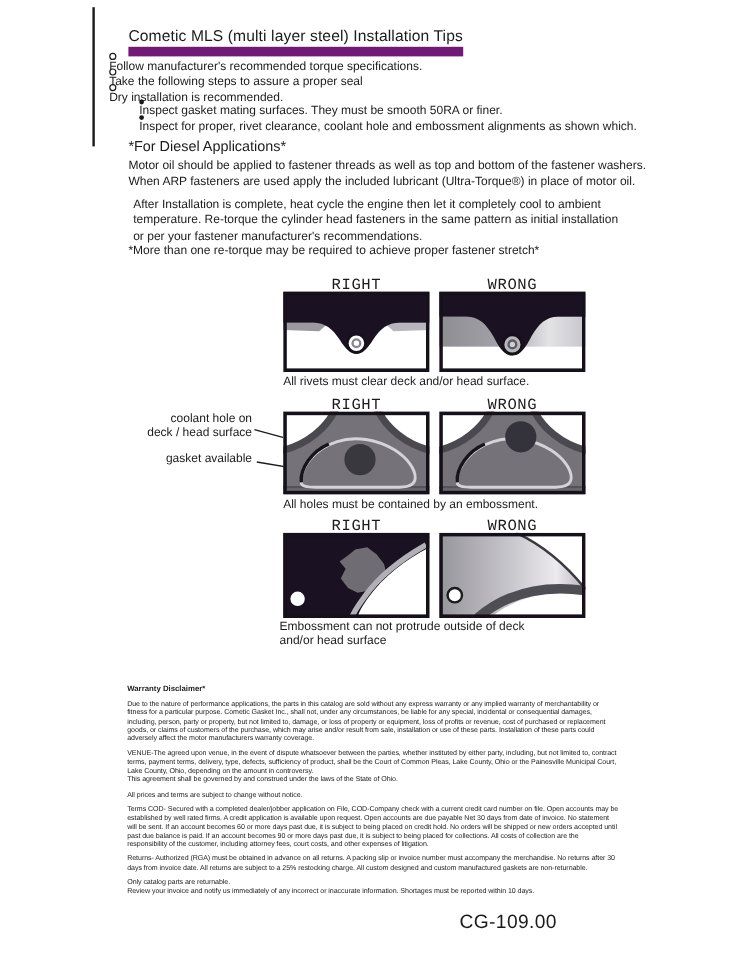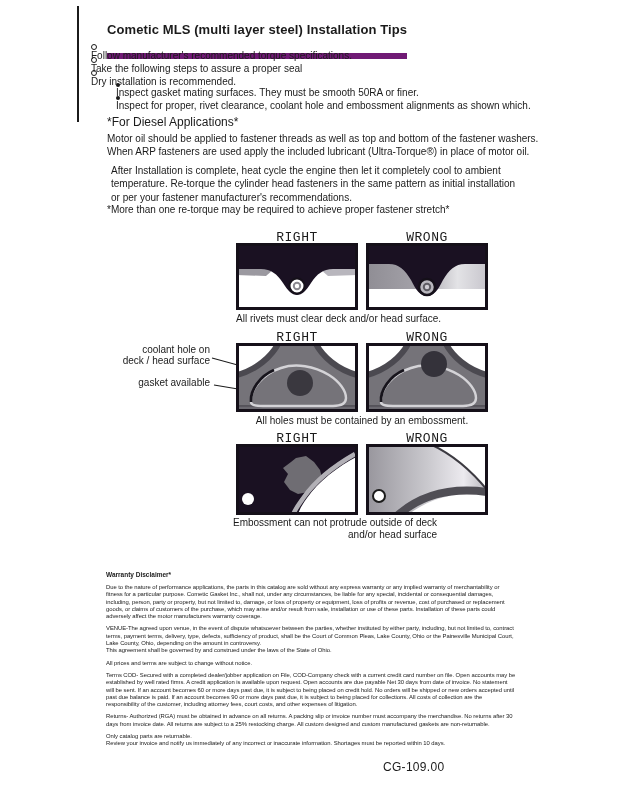--- a/index.html
+++ b/index.html
@@ -4,43 +4,43 @@
 <style>
   html,body{margin:0;padding:0;background:#fff;}
   body{
     width:618px;height:800px;position:relative;overflow:hidden;
     font-family:"Liberation Sans","DejaVu Sans",sans-serif;
     color:var(--ink,#1b1b1b);
   }
   .abs{position:absolute;}
   .margin-mark{left:77px;top:6px;width:2px;height:116px;background:#1b1b1b;}
   .title{
-    left:107px;top:22px;margin:0;font-size:13px;font-weight:bold;
-    border-bottom:6px solid #701a75;padding-bottom:16px;letter-spacing:.1px;
+    left:107px;top:22px;margin:0;font-size:13px;font-weight:normal;
+    border-bottom:8px solid #701a75;padding-bottom:2px;letter-spacing:.1px;
   }
   .bullets{left:91px;top:44px;font-size:10px;}
   .brow{display:flex;height:13px;white-space:nowrap;flex-direction:column;}
   .brow.sub{margin-left:25px;}
   .odot{width:4px;height:4px;border:1px solid #1b1b1b;border-radius:50%;
         display:inline-block;margin-right:4px;flex:0 0 auto;}
   .fdot{width:4px;height:4px;background:#1b1b1b;border-radius:50%;
         display:inline-block;margin-right:4px;flex:0 0 auto;}
   .h2{left:107px;top:115px;margin:0;font-size:12px;font-weight:normal;}
   .para{margin:0;font-size:10px;line-height:13.4px;white-space:pre-line;width:460px;}
   .p1{left:107px;top:132px;}
   .p2{left:111px;top:164px;}
   .p3{left:107px;top:203px;}
   .dlabel{width:122px;text-align:center;font-size:13px;letter-spacing:.5px;font-family:Liberation Mono, monospace;}
   .panel{width:122px;}
   .cap{font-size:10px;white-space:pre-line;}
   .callouts{left:108px;width:102px;text-align:right;font-size:10px;line-height:11px;white-space:pre-line;}
   .legal{left:106px;top:571px;width:410px;}
   .legal h3{margin:0 0 6px 0;font-size:6.5px;}
   .legal p{margin:0 0 5px 0;font-size:5.9px;line-height:7.3px;white-space:pre-line;letter-spacing:-.05px;}
-  .pagecode{left:383px;top:760px;font-size:12px;letter-spacing:.3px;}
+  .pagecode{left:383px;top:760px;font-size:16px;letter-spacing:.3px;}
   svg{display:block;}
 </style>
 </head>
 <body>
 
 <div class="abs margin-mark"></div>
 
 <h1 class="abs title">Cometic MLS (multi layer steel) Installation Tips</h1>
 
 <div class="abs bullets">
@@ -146,21 +146,21 @@
     <rect y="62" width="122" height="1.8" fill="#55535a"></rect>
     <path d="M-3,-3 H44 C37,13 20,28 -3,33 Z" fill="#ffffff" stroke="#4b4950" stroke-width="6"></path>
     <path d="M125,-3 H78 C85,13 102,28 125,33 Z" fill="#ffffff" stroke="#4b4950" stroke-width="6"></path>
     <path d="M15,59 C14,47 26,31 45,25 C60,20 78,23 93,32 C104,39 110,48 110,55 C110,61 105,63 97,63 H27 C19,63 15,62 15,59 Z" fill="none" stroke="#d4d3d7" stroke-width="2.4"></path>
     <path d="M15,59 C14,47 24,33 38,27" fill="none" stroke="#17141c" stroke-width="2.8"></path>
     <circle cx="68" cy="21" r="13" fill="#34323a"></circle>
     <rect x="1.5" y="1.5" width="119" height="66" fill="none" stroke="#151019" stroke-width="3"></rect>
   </svg>
 </div>
 
-<div class="abs cap" style="left:236px;top:415px;width:252px;text-align:center;">All holes must be contained by an embossment.</div>
+<div class="abs cap" style="left:236px;top:415px;width:252px;text-align:left;">All holes must be contained by an embossment.</div>
 
 <div class="abs dlabel" style="left:236px;top:431px;">RIGHT</div>
 <div class="abs dlabel" style="left:366px;top:431px;">WRONG</div>
 
 <div class="abs panel" style="left:236px;top:444px;">
   <svg width="122" height="71" viewBox="0 0 122 71">
     <rect width="122" height="71" fill="var(--dg,#1a1122)"></rect>
     <path d="M122,12 C101,23 83,37 71,54 C66,61 63,66 62,71 H122 Z" fill="#ffffff"></path>
     <polygon points="60,14 70,12 78,18 84,26 86,34 80,42 72,48 62,50 54,46 48,38 52,30 47,24 55,18" fill="#6f6d73"></polygon>
     <path d="M119,10 C98,22 80,36 68,53 C63,60 59,65 57,71" fill="none" stroke="#b2b0b6" stroke-width="4.5"></path>
@@ -182,21 +182,21 @@
     <rect width="122" height="71" fill="url(#g3)"></rect>
     <path d="M42,71 C62,55 88,47 122,51 V71 Z" fill="#ffffff"></path>
     <path d="M32,71 C54,52 84,43 121,48" fill="none" stroke="#504e55" stroke-width="8"></path>
     <path d="M64,0 H122 V47 C105,26 86,10 64,0 Z" fill="#ffffff"></path>
     <path d="M64,0 C86,10 105,26 122,47" fill="none" stroke="#3c3a41" stroke-width="2"></path>
     <circle cx="13" cy="52" r="6" fill="#ffffff" stroke="#1b1b1b" stroke-width="2"></circle>
     <rect x="1.5" y="1.5" width="119" height="68" fill="none" stroke="#151019" stroke-width="3"></rect>
   </svg>
 </div>
 
-<div class="abs cap" style="left:233px;top:517px;line-height:12px;text-align:right;">Embossment can not protrude outside of deck
+<div class="abs cap" style="left:233px;top:517px;line-height:12px;">Embossment can not protrude outside of deck
 and/or head surface</div>
 
 <div class="abs legal">
   <h3>Warranty Disclaimer*</h3>
   <p>Due to the nature of performance applications, the parts in this catalog are sold without any express warranty or any implied warranty of merchantability or fitness for a particular purpose.  Cometic Gasket Inc., shall not, under any circumstances, be liable for any special, incidental or consequential damages, including, person, party or property, but not limited to, damage, or loss of property or equipment, loss of profits or revenue, cost of purchased or replacement goods, or claims of customers of the purchase, which may arise and/or result from sale, installation or use of these parts.  Installation of these parts could adversely affect the motor manufacturers warranty coverage.</p>
   <p>VENUE-The agreed upon venue, in the event of dispute whatsoever between the parties, whether instituted by either party, including, but not limited to, contract terms, payment terms, delivery, type, defects, sufficiency of product, shall be the Court of Common Pleas, Lake County, Ohio or the Painesville Municipal Court, Lake County, Ohio, depending on the amount in controversy.
 This agreement shall be governed by and construed under the laws of the State of Ohio.</p>
   <p>All prices and terms are subject to change without notice.</p>
   <p>Terms COD- Secured with a completed dealer/jobber application on File, COD-Company check with a current credit card number on file.  Open accounts may be established by well rated firms.  A credit application is available upon request.  Open accounts are due payable Net 30 days from date of invoice.  No statement will be sent.  If an account becomes 60 or more days past due, it is subject to being placed on credit hold.  No orders will be shipped or new orders accepted until past due balance is paid.  If an account becomes 90 or more days past due, it is subject to being placed for collections.  All costs of collection are the responsibility of the customer, including attorney fees, court costs, and other expenses of litigation.</p>
   <p>Returns- Authorized (RGA) must be obtained in advance on all returns.  A packing slip or invoice number must accompany the merchandise.  No returns after 30 days from invoice date.  All returns are subject to a 25% restocking charge.  All custom designed and custom manufactured gaskets are non-returnable.</p>

